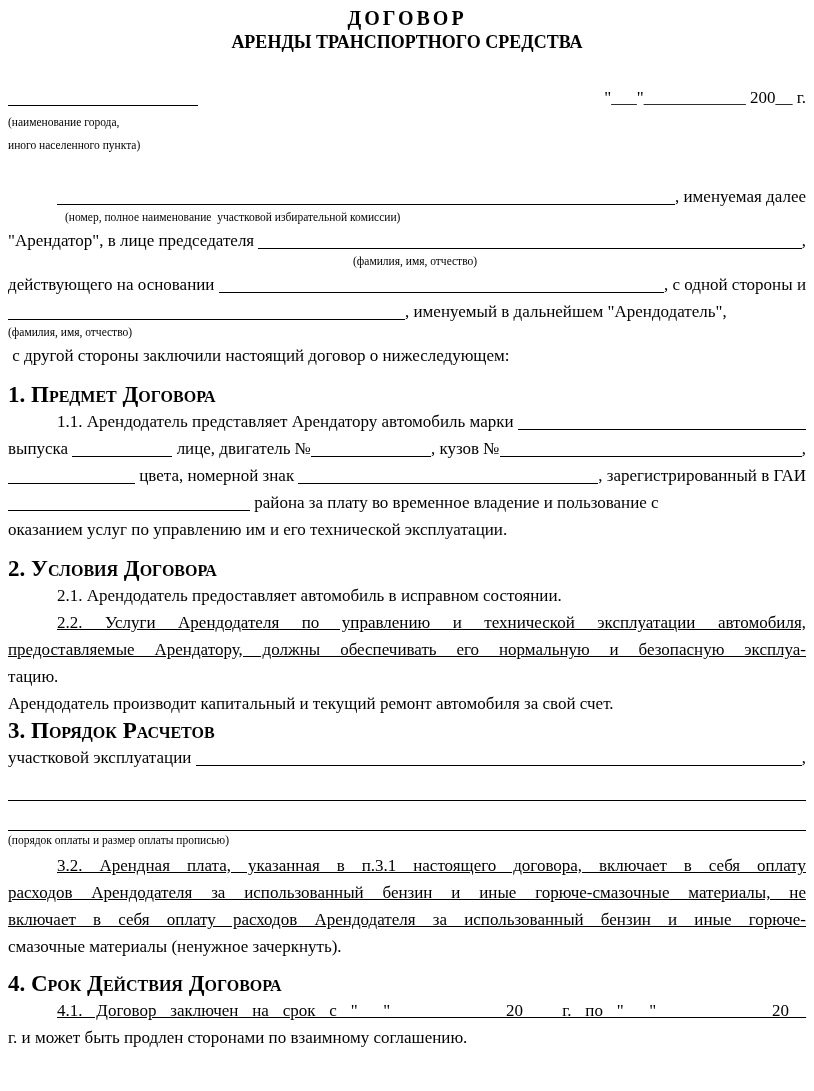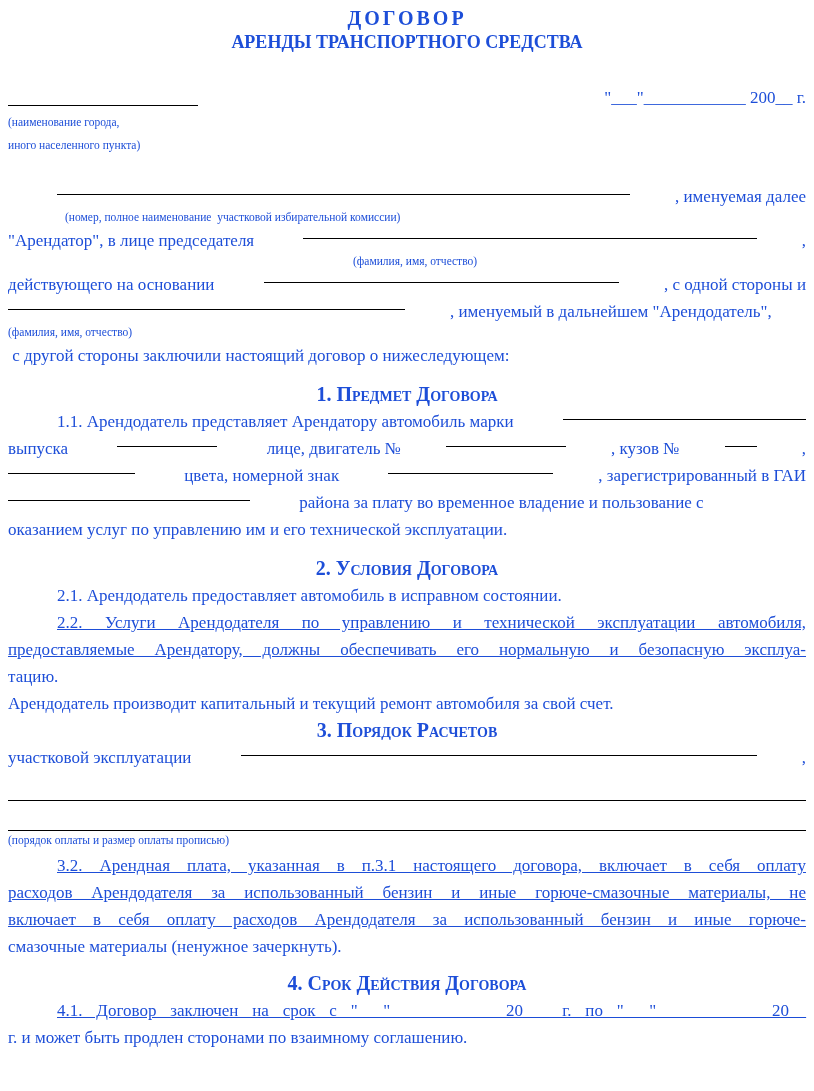--- a/index.html
+++ b/index.html
@@ -1,37 +1,37 @@
 <!DOCTYPE html>
 <html><head>
 <meta charset="utf-8">
 <style>
   * { margin:0; padding:0; box-sizing:border-box; }
   html,body { background:#ffffff; }
   .page {
     width:814px; height:1091px;
-    background:#ffffff; color:#1d4ed8;
+    background:#ffffff; color:#000000;
     font-family:"Liberation Serif","DejaVu Serif",serif;
     font-size:17px;
     padding:6px 8px 0 8px;
     overflow:hidden;
   }
   .title1 { text-align:center; font-weight:700; font-size:20px; letter-spacing:3px; line-height:24px; }
   .title2 { text-align:center; font-weight:700; font-size:18px; line-height:24px; }
   .header-row { display:flex; justify-content:space-between; align-items:flex-end; margin-top:30px; line-height:24px; }
-  .row { display:flex; align-items:center; line-height:27px;gap:45px; }
+  .row { display:flex; align-items:flex-end; line-height:27px; }
   .row .t { white-space:pre; }
   .blank { border-bottom:1px solid #000; margin-bottom:5px; height:0; }
   .grow { flex:1 1 auto; }
   .plain { line-height:27px; white-space:pre; }
   .just { line-height:27px; text-align:justify; text-align-last:justify;text-decoration:underline; }
   .indent { padding-left:49px; }
   .caption { font-size:11.5px; line-height:15px; text-align:left; white-space:pre; }
   .cap-row { height:17px; }
-  .heading { font-weight:700; font-variant:small-caps; text-align:center; line-height:27px; font-size:20px; }
+  .heading { font-weight:700; font-variant:small-caps; text-align:left; line-height:27px; font-size:23px; }
   .fullblank { border-bottom:1px solid #000; height:30px; }
   .citycaps { width:210px; }
   .citycaps .caption { display:block; }
 </style>
 </head>
 <body>
 
 <div class="page">
 
   <div class="title1">ДОГОВОР</div>

